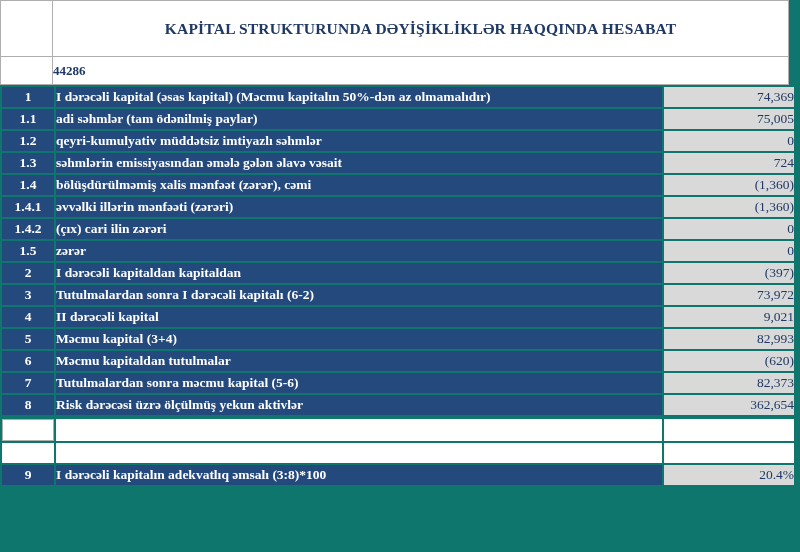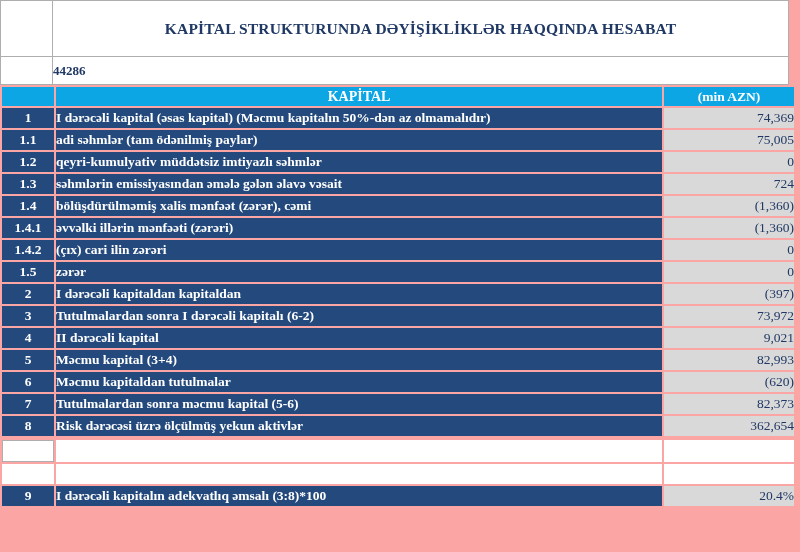--- a/index.html
+++ b/index.html
@@ -11,21 +11,21 @@
     width: 800px;
     height: 552px;
     font-family: "Liberation Serif", "DejaVu Serif", serif;
     overflow: hidden;
   }
 
   #report {
     position: relative;
     width: 800px;
     height: 552px;
-    background: #fca5a5;
+    background: #0f766e;
   }
 
   table.grid {
     border-collapse: collapse;
     table-layout: fixed;
     width: 788px;
     margin: 0;
   }
 
   
@@ -144,25 +144,20 @@
     </tbody>
   </table>
 
   <table class="main">
     <colgroup>
       <col class="c-num">
         <col class="c-label">
         <col class="c-val">
     </colgroup>
     <tbody>
-      <tr class="head-row">
-        <td class="head-num"></td>
-        <td class="head-label">KAPİTAL</td>
-        <td class="head-val">(min AZN)</td>
-      </tr>
 
     <tr class="data-row">
           <td class="cell-num">1</td>
           <td class="cell-label">I dərəcəli kapital (əsas kapital) (Məcmu kapitalın 50%-dən az olmamalıdır)</td>
           <td class="cell-val">74,369</td>
         </tr>
         <tr class="data-row">
           <td class="cell-num">1.1</td>
           <td class="cell-label">adi səhmlər (tam ödənilmiş paylar)</td>
           <td class="cell-val">75,005</td>

